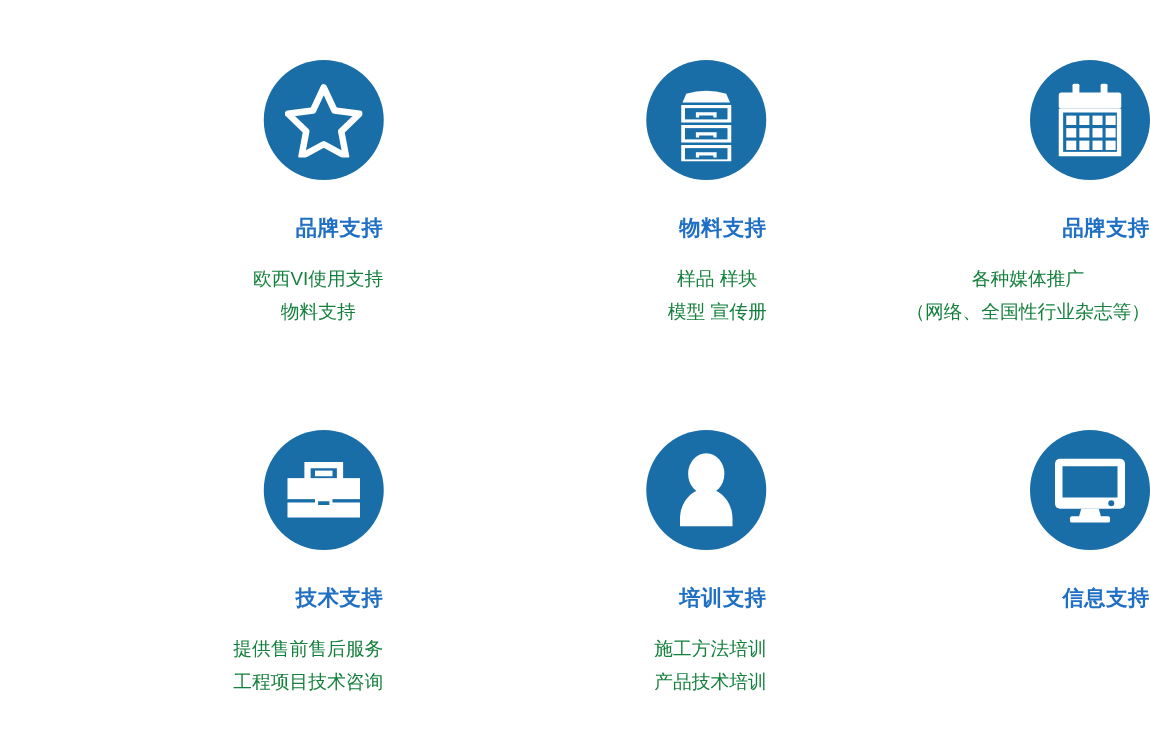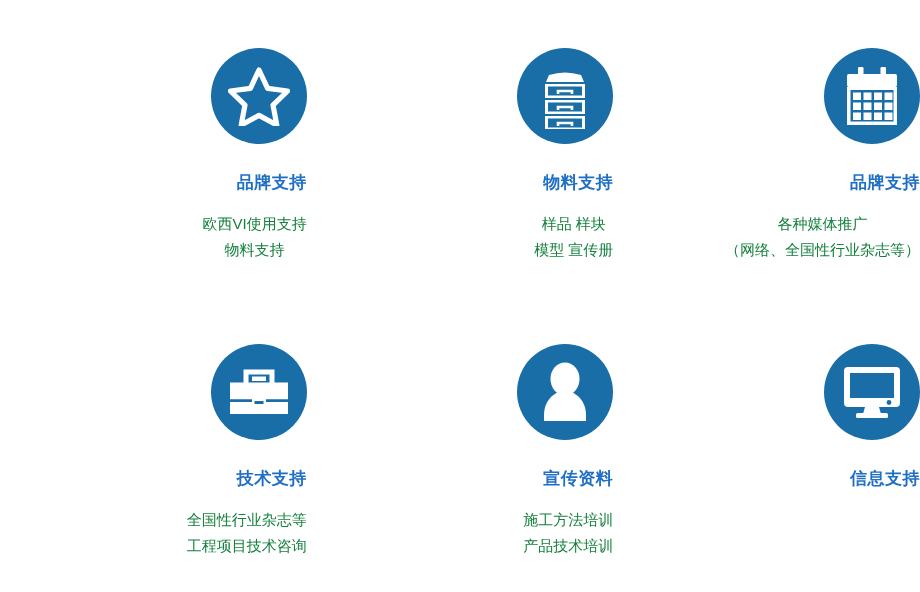--- a/index.html
+++ b/index.html
@@ -173,35 +173,35 @@
 
           <rect x="3" y="36" width="58" height="12" fill="#ffffff"></rect>
 
           <rect x="25" y="33" width="14" height="7" fill="#ffffff"></rect>
           <rect x="27.5" y="35" width="9" height="3" fill="#1a6ea8"></rect>
         </svg>
       </span>
     </div>
     <div class="card-title">技术支持</div>
     <div class="card-desc">
-      <span class="desc-line">全国性行业杂志等</span>
+      <span class="desc-line">提供售前售后服务</span>
       <span class="desc-line">工程项目技术咨询</span>
     </div>
   </div>
 
   <div class="support-card col-2">
     <div class="icon-circle">
       <span>
         <svg width="54" height="62" viewBox="0 0 54 62" aria-hidden="true">
           <ellipse cx="27" cy="18" rx="14.5" ry="16.5" fill="#ffffff"></ellipse>
           <path d="M27 30 C16 30 6 40 6 54 L6 60 L48 60 L48 54 C48 40 38 30 27 30 Z" fill="#ffffff"></path>
         </svg>
       </span>
     </div>
-    <div class="card-title">宣传资料</div>
+    <div class="card-title">培训支持</div>
     <div class="card-desc">
       <span class="desc-line">施工方法培训</span>
       <span class="desc-line">产品技术培训</span>
     </div>
   </div>
 
   <div class="support-card col-3">
     <div class="icon-circle">
       <span>
         <svg width="62" height="54" viewBox="0 0 62 54" aria-hidden="true">

